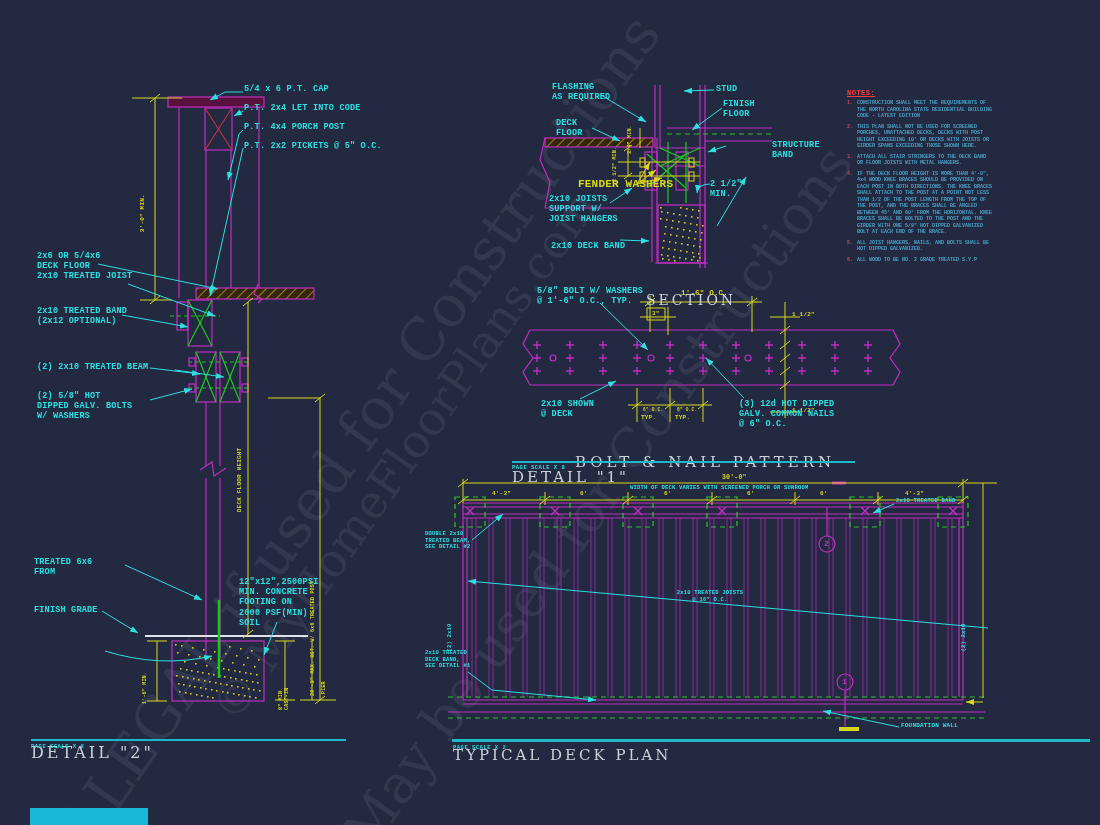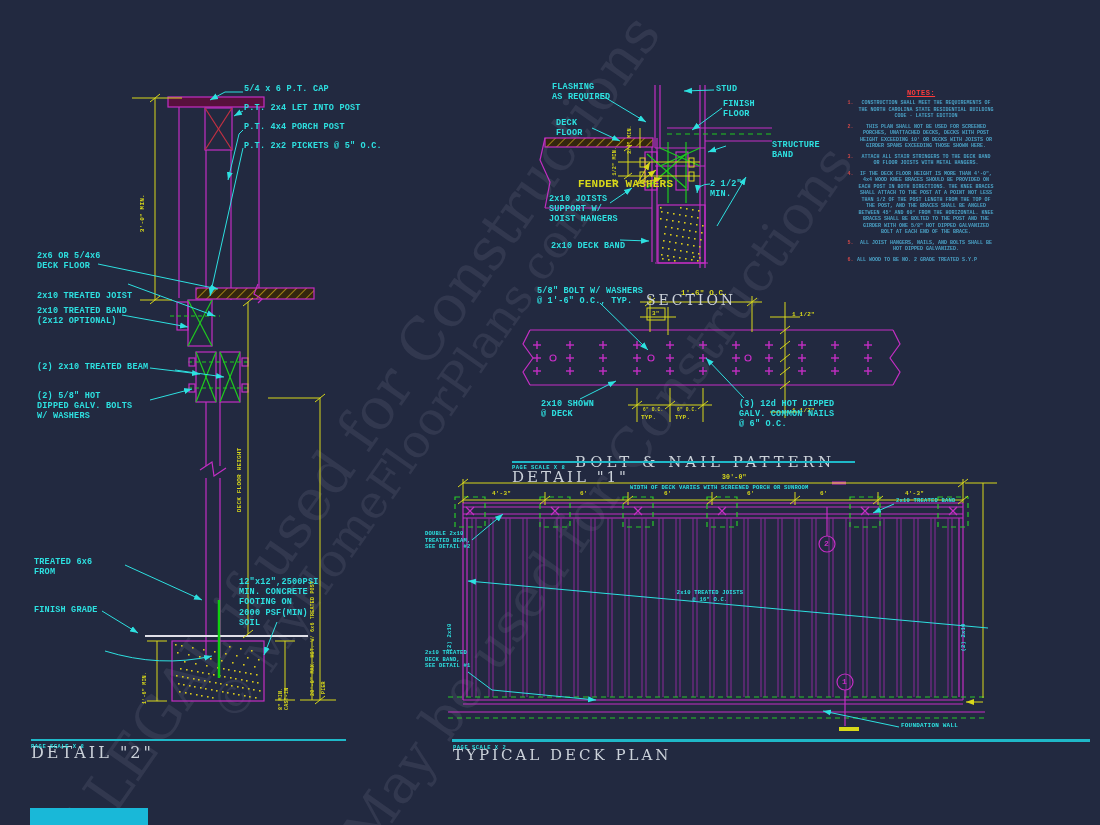--- a/index.html
+++ b/index.html
@@ -12,21 +12,21 @@
   .sm{font-size:6px;}
   .xs{font-size:5px;}
   .ctr{text-align:center;}
   .rot{transform:rotate(-90deg);transform-origin:0 100%;white-space:pre;}
   .title{position:absolute;font-family:"DejaVu Serif","Liberation Serif",serif;color:#ccd2da;
          letter-spacing:3px;font-weight:normal;white-space:pre;margin-top:24px;}
   .uline{position:absolute;background:#1fb8c8;height:2px;}
   .scale{position:absolute;color:#2de0e0;font-size:5.5px;font-weight:bold;letter-spacing:.5px;}
   .wm{position:absolute;font-family:"DejaVu Serif",serif;color:rgba(195,200,212,0.10);
       white-space:nowrap;transform-origin:0 0;pointer-events:none;}
-  #notes{position:absolute;left:847px;top:89px;width:148px;text-align:center;}
+  #notes{position:absolute;left:847px;top:89px;width:148px;}
   #notes .nt{color:#ff3b3b;font-size:7px;font-weight:bold;text-decoration:underline;margin-bottom:3px;letter-spacing:.5px;}
   #notes .ni{display:flex;gap:3px;margin-bottom:4px;font-size:5px;line-height:1.3;font-weight:bold;}
   #notes .nn{color:#d04848;flex:0 0 7px;}
   #notes .nx{color:#4aa0c4;}
   .cyanbar{position:absolute;left:30px;top:808px;width:118px;height:17px;background:#19b8d8;}
 </style>
 </head>
 <body>
 
 <div id="sheet">
@@ -584,26 +584,26 @@
         <polyline points="894,504 873,513" marker-end="url(#ac)"></polyline>
         <polyline points="472,540 503,514" marker-end="url(#ac)"></polyline>
         <polyline points="988,628 468,581" marker-end="url(#ac)"></polyline>
         <polyline points="468,672 492,690 596,700" marker-end="url(#ac)"></polyline>
         <polyline points="899,727 823,711" marker-end="url(#ac)"></polyline>
       </g>
     </g>
   </svg>
 
   <div class="lbl" style="left:244px;top:84px">5/4 x 6 P.T. CAP</div>
-  <div class="lbl" style="left:244px;top:103px">P.T. 2x4 LET INTO POST</div>
+  <div class="lbl" style="left:244px;top:103px">P.T. 2x4 LET INTO CODE</div>
   <div class="lbl" style="left:244px;top:122px">P.T. 4x4 PORCH POST</div>
   <div class="lbl" style="left:244px;top:141px">P.T. 2x2 PICKETS @ 5" O.C.</div>
   <div class="lbl" style="left:37px;top:251px">2x6 OR 5/4x6
 DECK FLOOR</div>
-  <div class="lbl" style="left:37px;top:291px">2x10 TREATED JOIST</div>
+  <div class="lbl" style="left:37px;top:271px">2x10 TREATED JOIST</div>
   <div class="lbl" style="left:37px;top:306px">2x10 TREATED BAND
 (2x12 OPTIONAL)</div>
   <div class="lbl" style="left:37px;top:362px">(2) 2x10 TREATED BEAM</div>
   <div class="lbl" style="left:37px;top:391px">(2) 5/8" HOT
 DIPPED GALV. BOLTS
 W/ WASHERS</div>
   <div class="lbl" style="left:34px;top:557px">TREATED 6x6
 FROM</div>
   <div class="lbl" style="left:34px;top:605px">FINISH GRADE</div>
   <div class="lbl" style="left:239px;top:577px">12"x12",2500PSI

